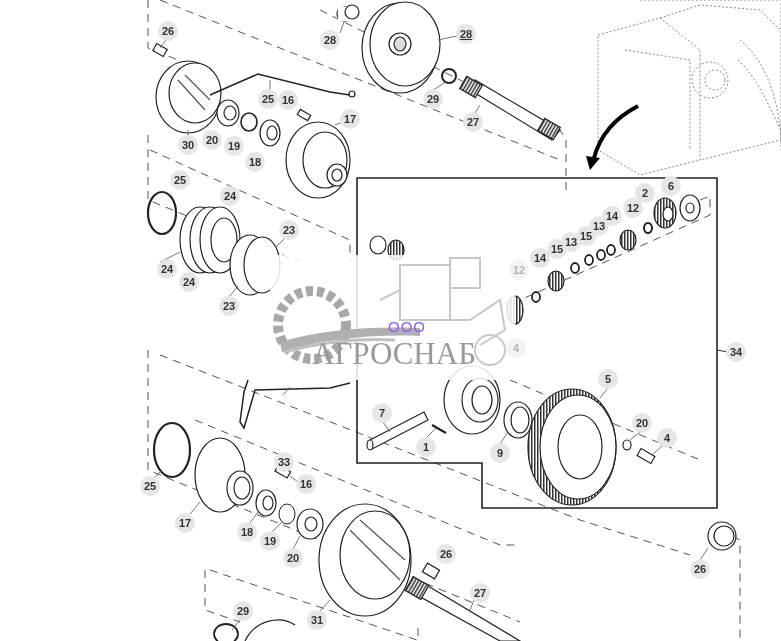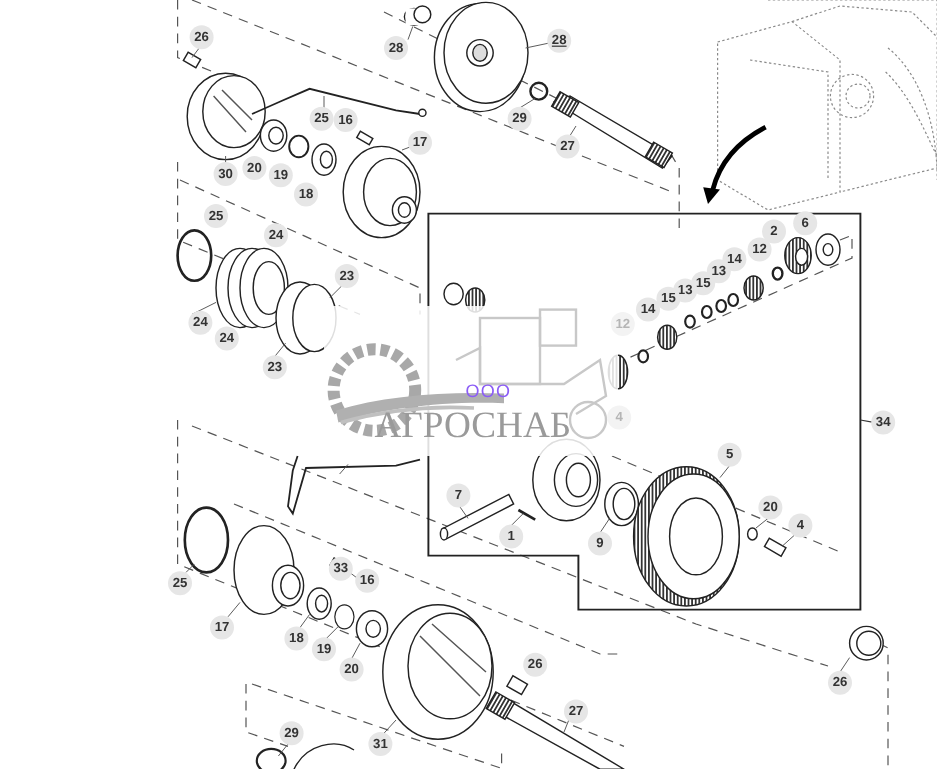--- a/index.html
+++ b/index.html
@@ -261,21 +261,21 @@
     <div class="callout" style="left: 633px; top: 208px;">12</div>
     <div class="callout" style="left: 612px; top: 216px;">14</div>
     <div class="callout" style="left: 599px; top: 226px;">13</div>
     <div class="callout" style="left: 586px; top: 236px;">15</div>
     <div class="callout" style="left: 571px; top: 242px;">13</div>
     <div class="callout" style="left: 557px; top: 249px;">15</div>
     <div class="callout" style="left: 540px; top: 258px;">14</div>
     <div class="callout faint" style="left: 519px; top: 270px;">12</div>
     <div class="callout faint" style="left: 516px; top: 348px;">4</div>
     <div class="callout" style="left: 736px; top: 352px;">34</div>
-    <div class="callout" style="left: 284px; top: 416px; margin-top: 48px;">33</div>
+    <div class="callout" style="left: 284px; top: 404px; margin-top: 48px;">33</div>
     <div class="callout" style="left: 608px; top: 379px;">5</div>
     <div class="callout" style="left: 382px; top: 413px;">7</div>
     <div class="callout" style="left: 642px; top: 423px;">20</div>
     <div class="callout" style="left: 667px; top: 438px;">4</div>
     <div class="callout" style="left: 426px; top: 447px;">1</div>
     <div class="callout" style="left: 500px; top: 453px;">9</div>
     <div class="callout" style="left: 150px; top: 486px;">25</div>
     <div class="callout" style="left: 306px; top: 484px;">16</div>
     <div class="callout" style="left: 185px; top: 523px;">17</div>
     <div class="callout" style="left: 247px; top: 532px;">18</div>

